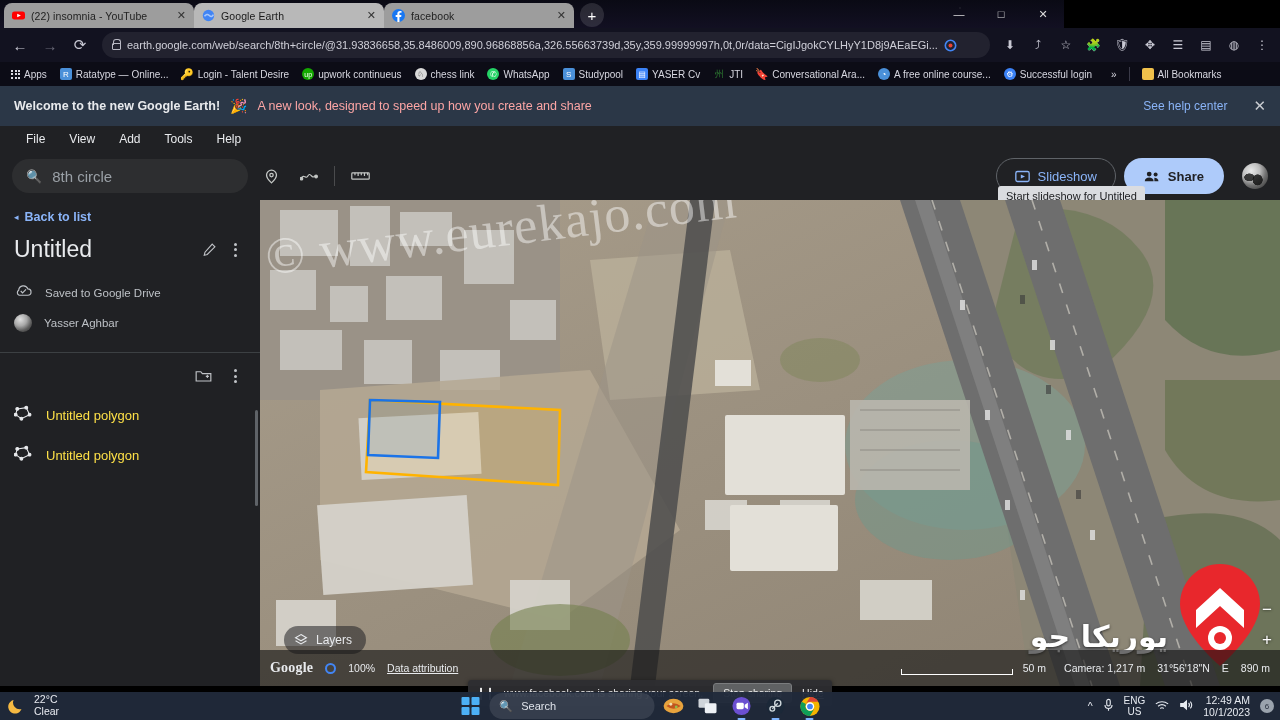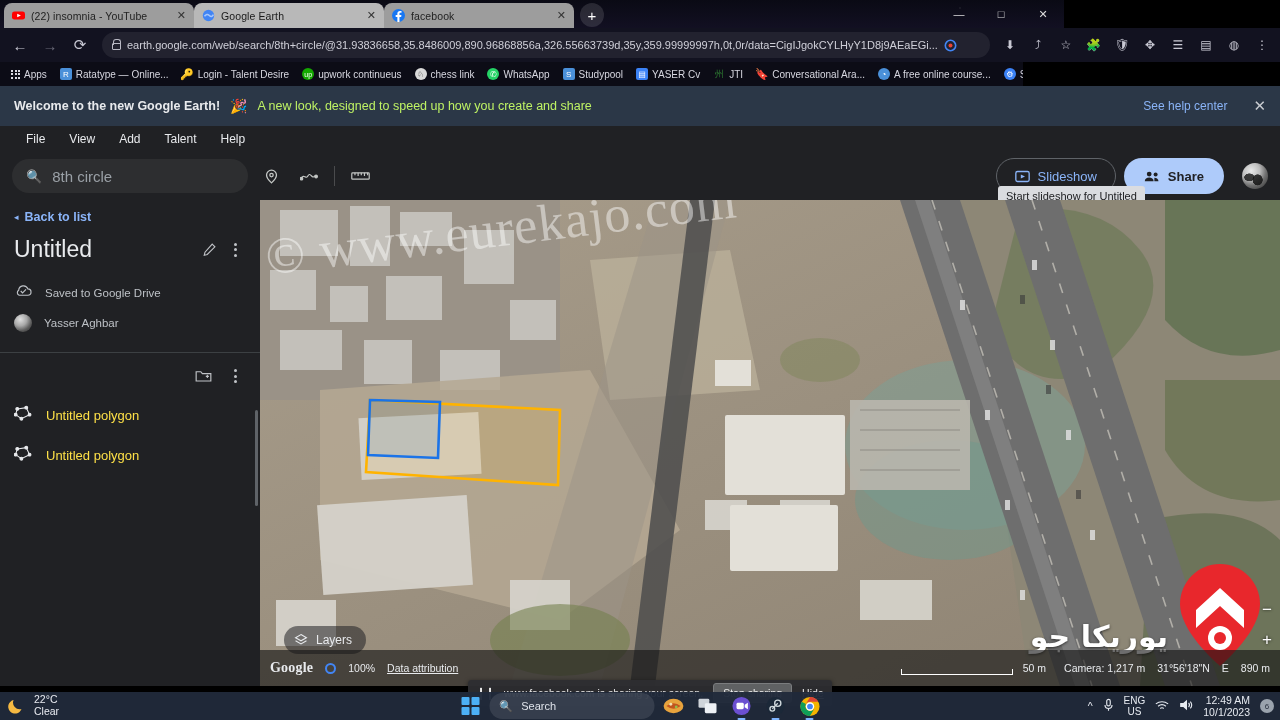--- a/index.html
+++ b/index.html
@@ -68,40 +68,40 @@
     min-width:0;
   }
   .omni-url { color:#cfcfd8; font-size:11px; white-space:nowrap; overflow:hidden; text-overflow:ellipsis; }
   .lock { width:9px;height:7px;border:1.2px solid #b9b9c4;border-radius:1px;position:relative;flex:none;margin-top:2px;}
   .lock::before{content:"";position:absolute;width:6px;height:5px;border:1.2px solid #b9b9c4;border-bottom:none;border-radius:3px 3px 0 0;top:-5px;left:0.2px;}
   .omni-icons { display:flex; align-items:center; gap:4px; }
   .oicon { width:24px;height:24px;display:flex;align-items:center;justify-content:center;font-size:12px;color:#c9c9d4; }
 
   
   .bookmarks {
-    position:absolute; top:62px; left:0; width:1023px; height:24px;
+    position:absolute; top:62px; left:0; width:1280px; height:24px;
     background:#0c0c16; display:flex; align-items:center; padding:0 6px; gap:3px;
     font-size:10px; color:#d7d7e0; overflow:hidden;
   }
   .bm { display:flex; align-items:center; gap:4px; padding:2px 5px; border-radius:4px; white-space:nowrap; }
   .bm .bmi { width:12px;height:12px;border-radius:2px;flex:none;display:flex;align-items:center;justify-content:center;font-size:8px;color:#fff; }
   .bm-label { font-size:10px; }
   .grid-icon { display:grid; grid-template-columns:repeat(3,2px); grid-template-rows:repeat(3,2px); gap:1.5px; }
   .grid-icon i { width:2px;height:2px;background:#d9d9e2;display:block; }
   .bm-sep { width:1px;height:14px;background:#3a3a48;margin:0 4px; }
 
   
   .ge { position:absolute; top:86px; left:0; width:1280px; height:600px; background:#202124; }
   .ge-banner {
     height:40px; background:#2b3747; display:flex; align-items:center;
     padding:0 14px; color:#e8eaed; font-size:12.5px; gap:10px;
   }
   .ge-banner .bold { font-weight:bold; }
   .ge-banner .party { font-size:14px; }
-  .ge-banner .sub { color:#bef264; }
+  .ge-banner .sub { color:#fca5a5; }
   .ge-banner .spacer { flex:1; }
   .ge-banner .helplink { color:#8ab4f8; font-size:12px; }
   .ge-banner .bclose { color:#c9ccd1; font-size:15px; margin-left:16px; }
 
   .ge-menubar { height:26px; display:flex; align-items:center; padding-left:14px; gap:0; }
   .ge-menubar .mi { color:#e8eaed; font-size:12px; padding:3px 12px; border-radius:4px; }
 
   .ge-toolbar { height:48px; display:flex; align-items:center; padding:0 12px; gap:8px; }
   .searchbox {
     width:236px;height:34px;background:#2d2e30;border-radius:17px;
@@ -382,21 +382,21 @@
       <span class="sub">A new look, designed to speed up how you create and share</span>
       <span class="spacer"></span>
       <span class="helplink">See help center</span>
       <span class="bclose">✕</span>
     </div>
 
     <div class="ge-menubar">
       <div class="mi">File</div>
       <div class="mi">View</div>
       <div class="mi">Add</div>
-      <div class="mi">Talent</div>
+      <div class="mi">Tools</div>
       <div class="mi">Help</div>
     </div>
 
     <div class="ge-toolbar">
       <div class="searchbox">
         <span class="sq">🔍</span>
         <input class="stext" readonly="" value="8th circle" style="">
       </div>
 
       <div class="tb-icon">

